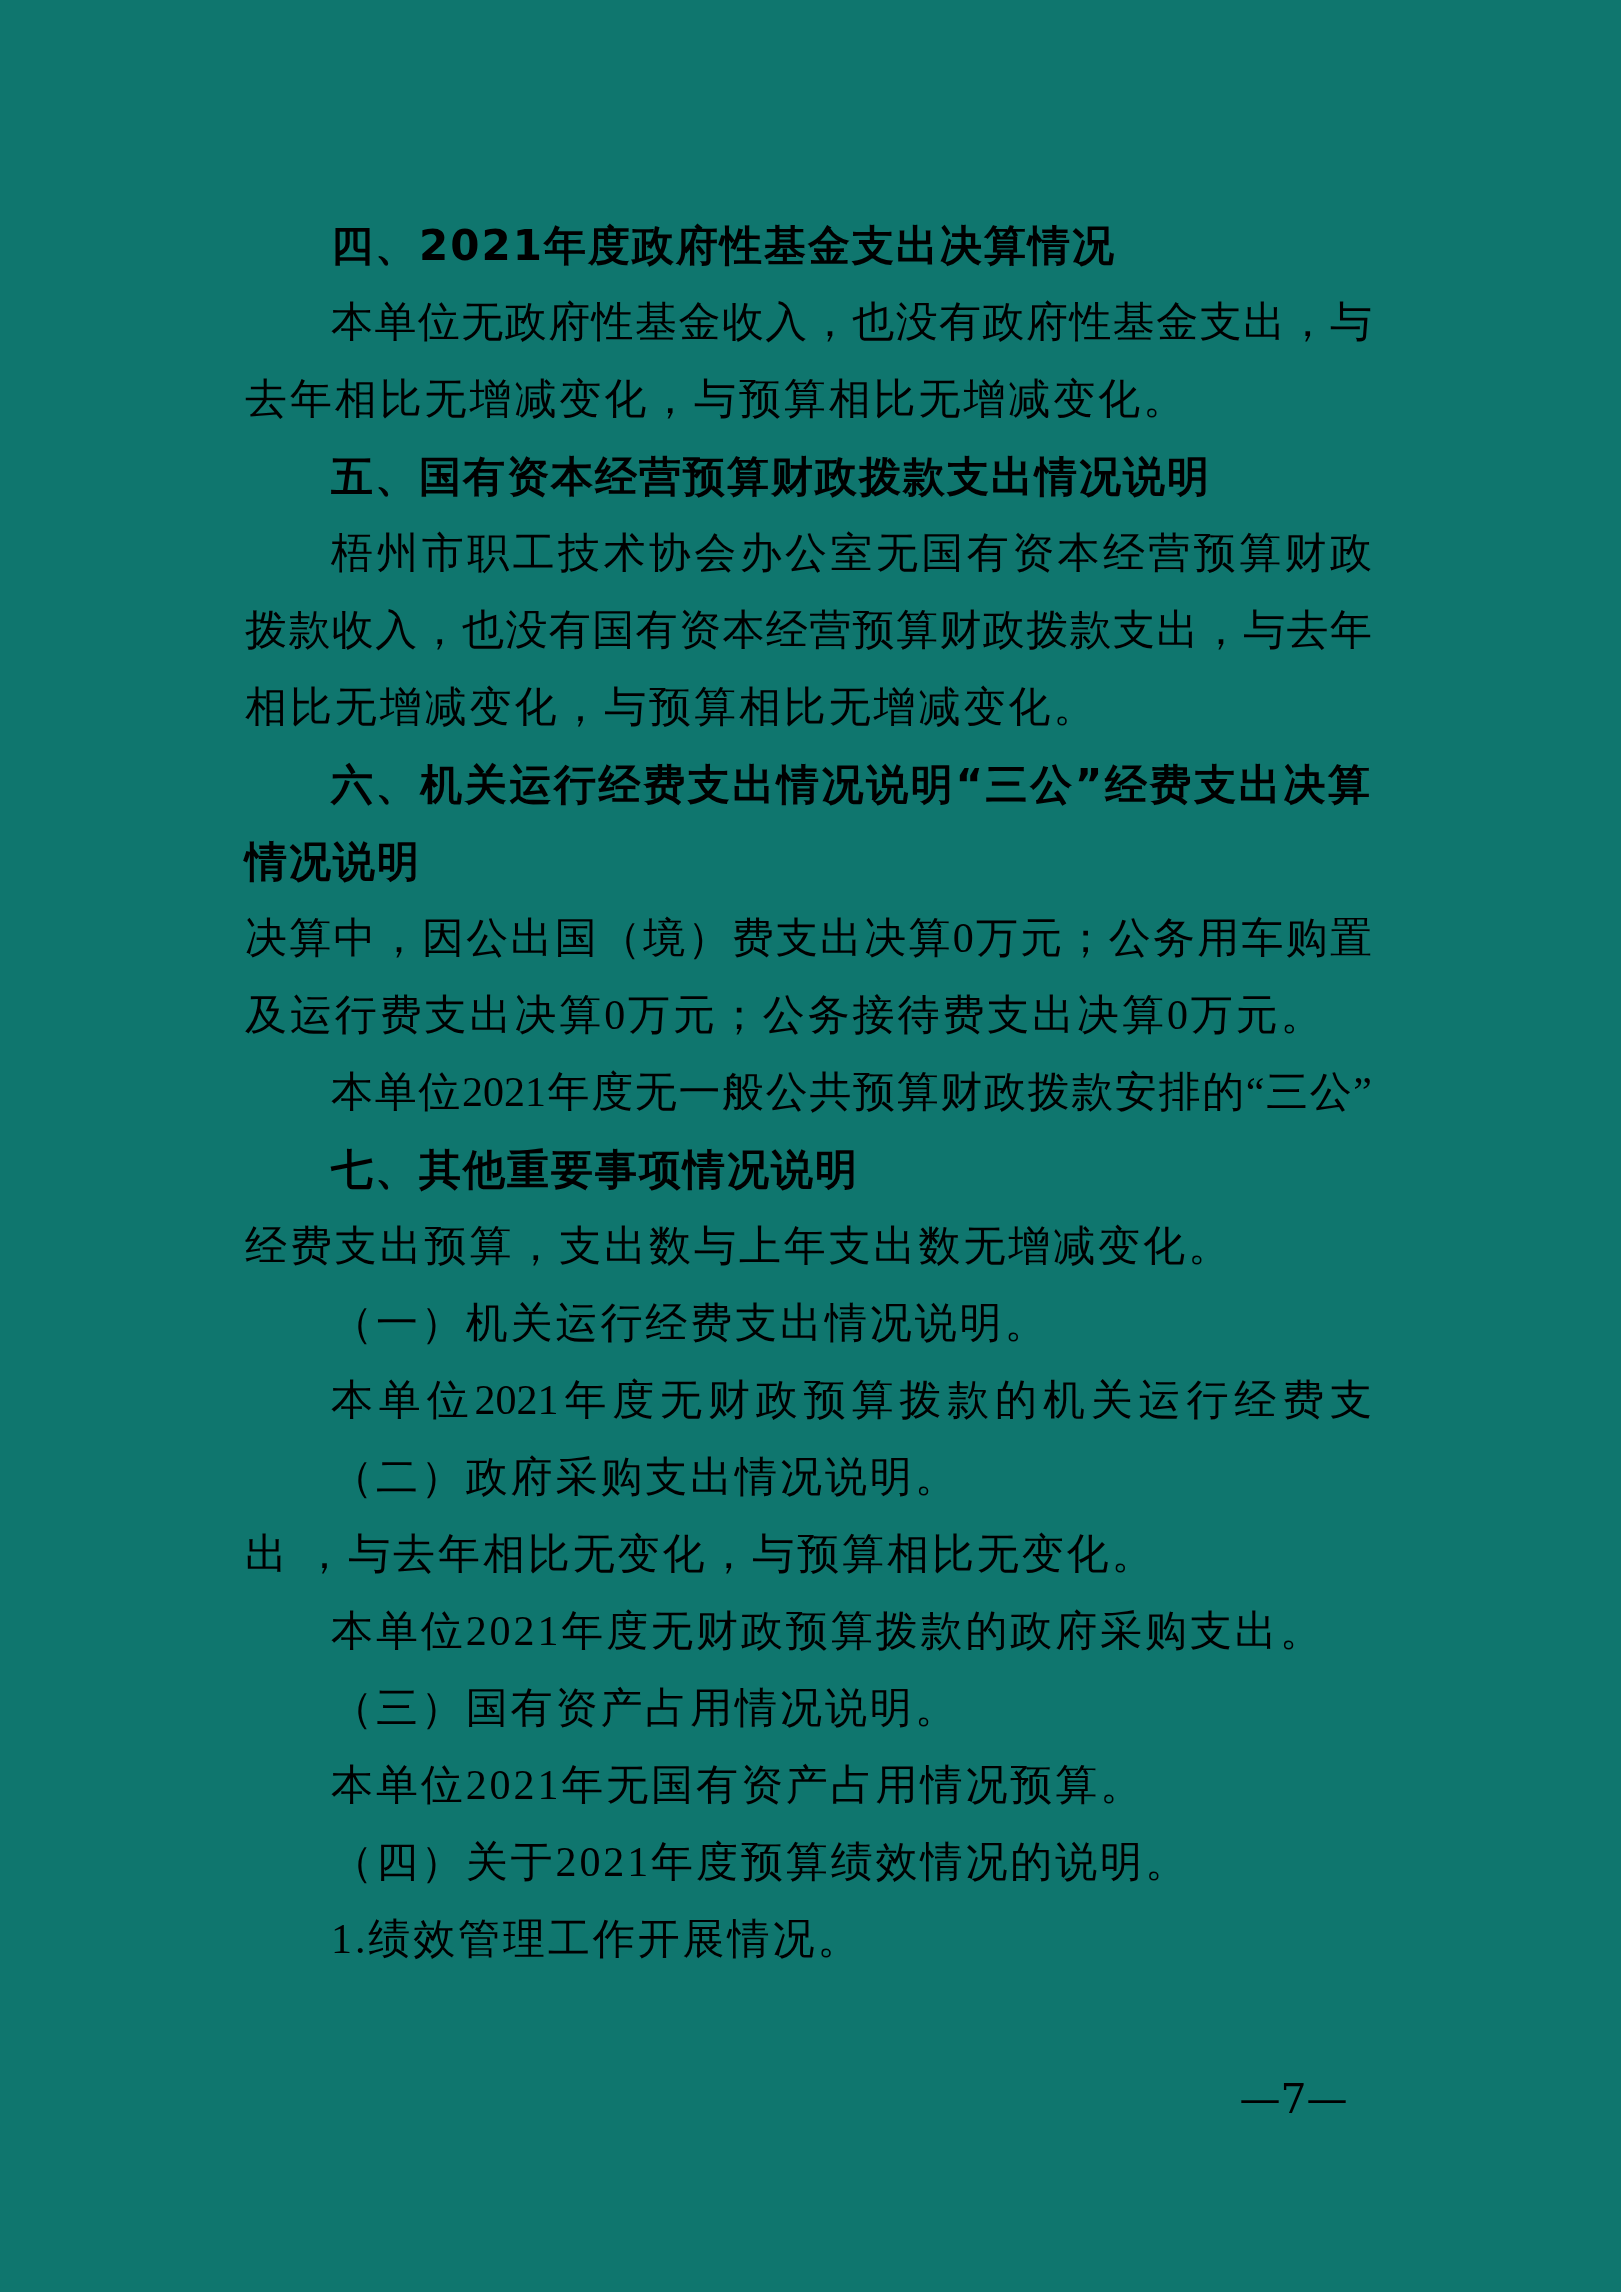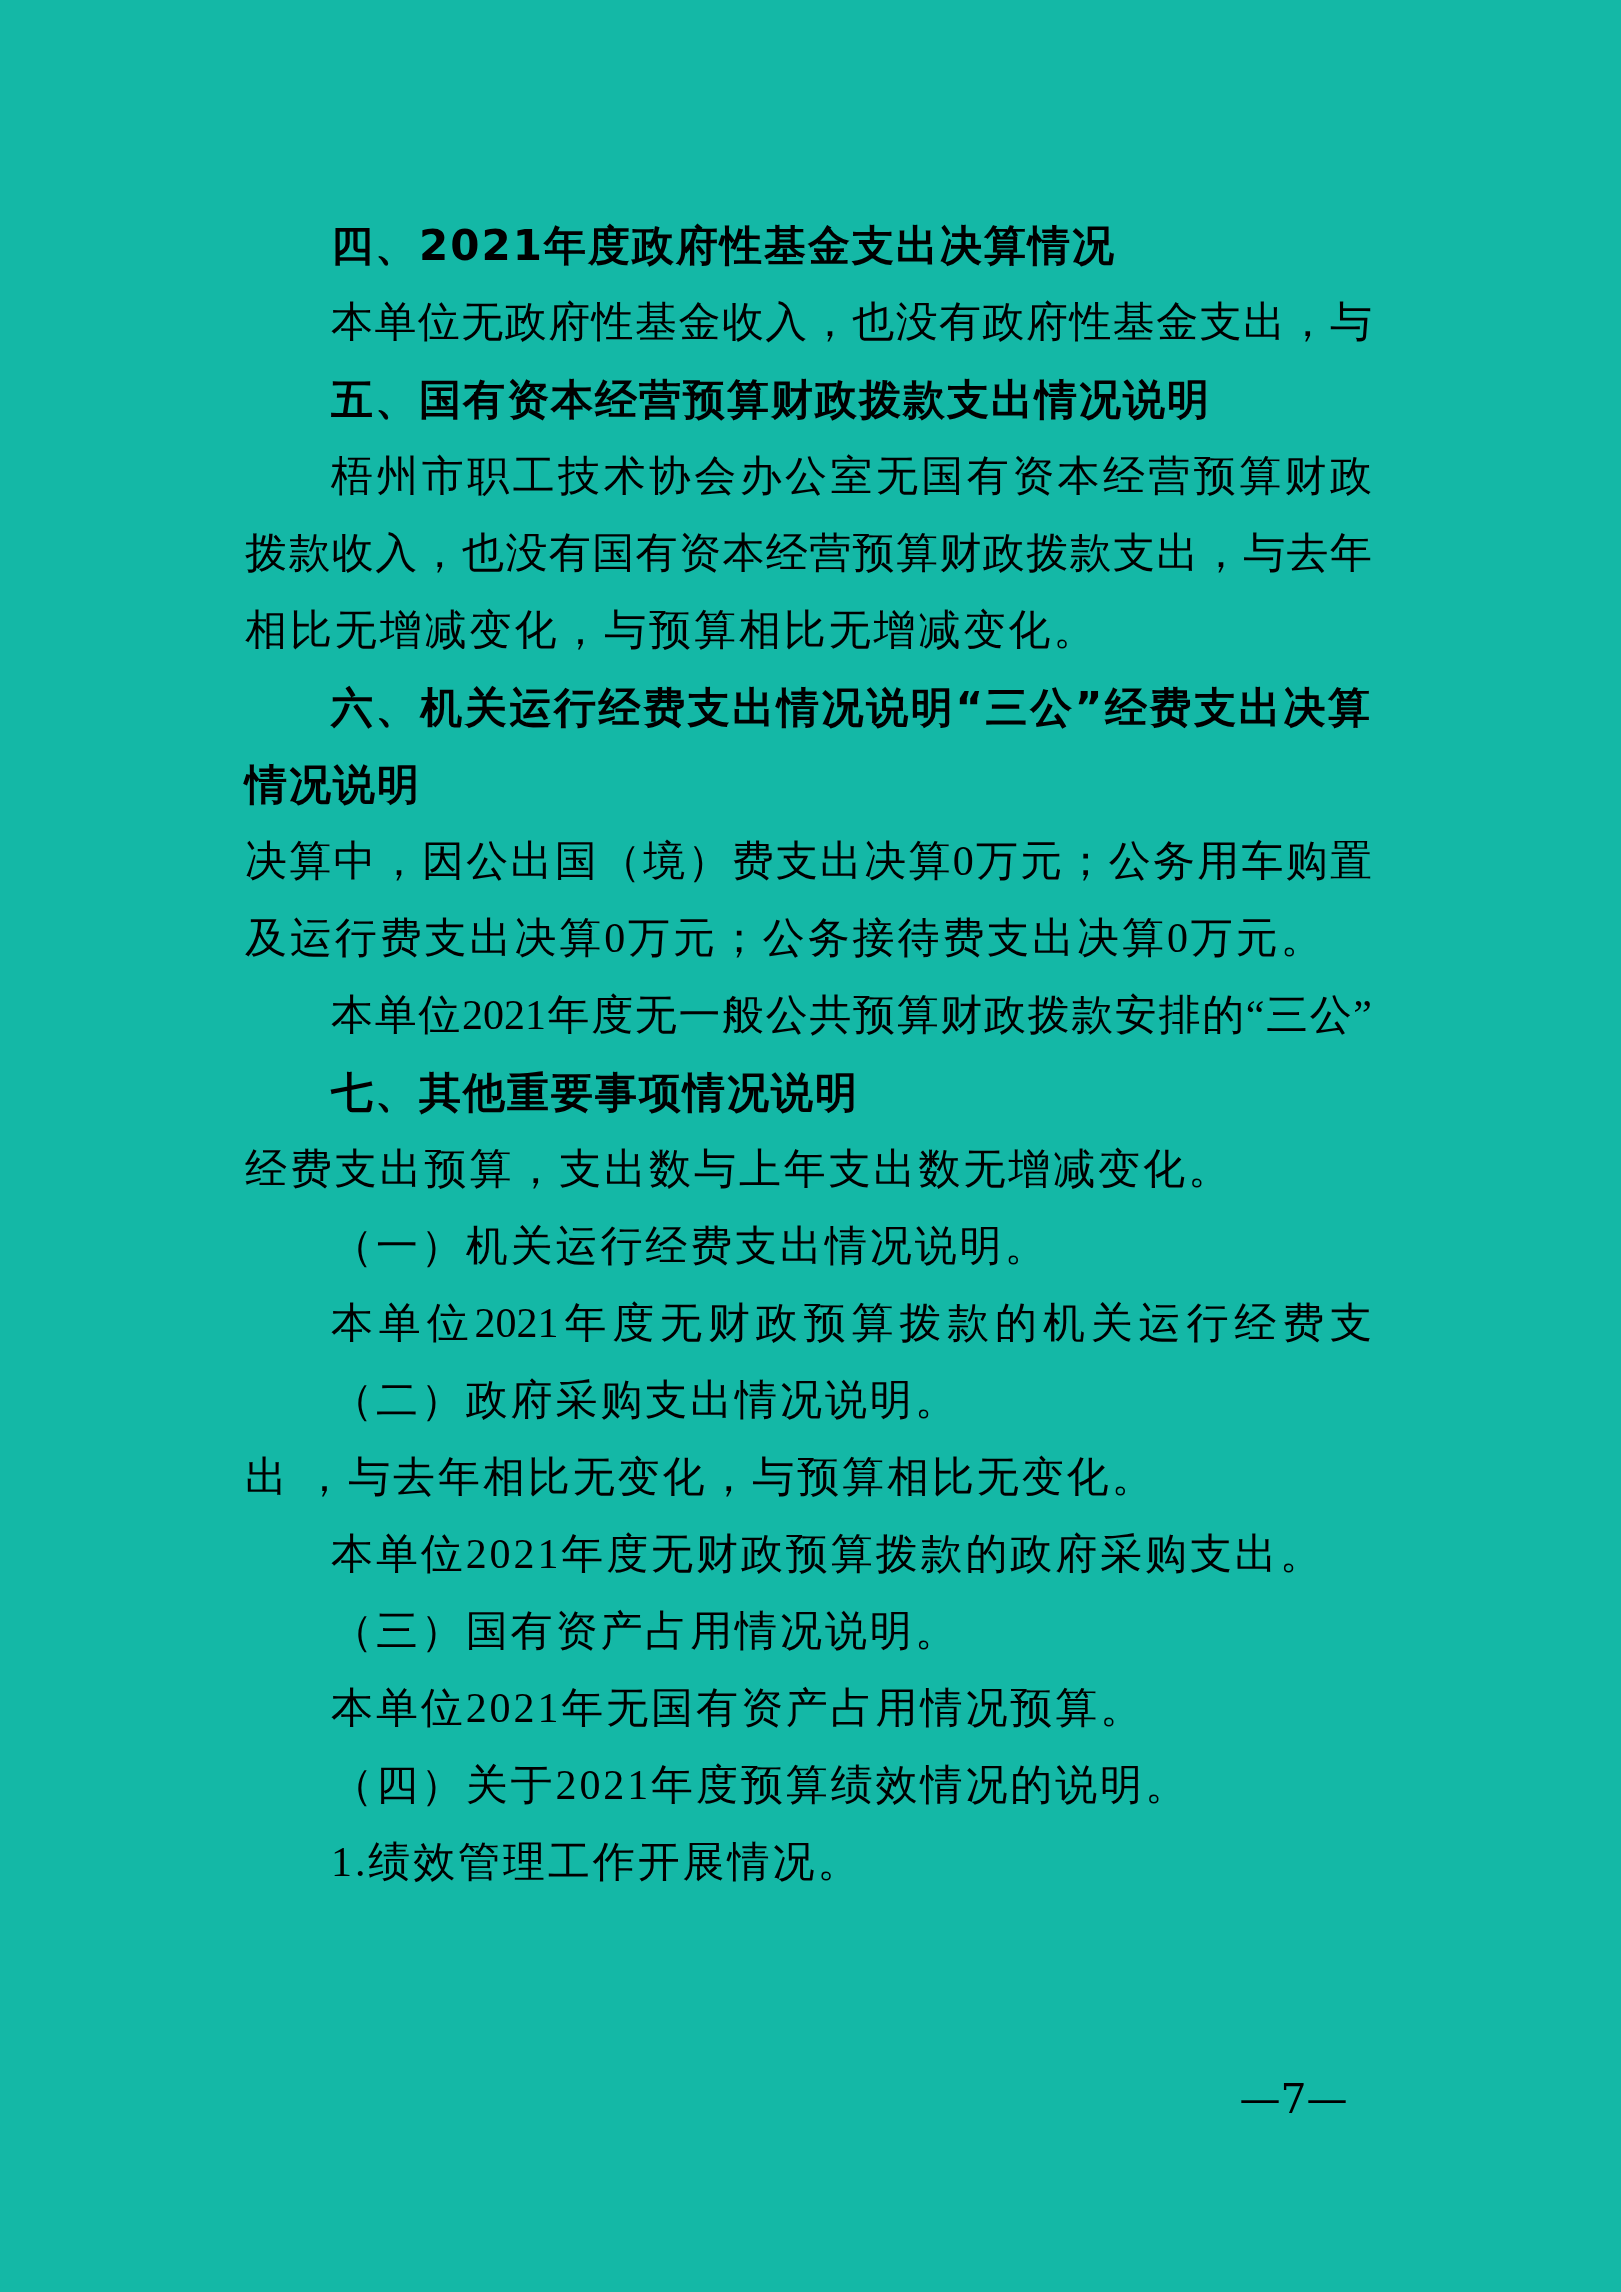--- a/index.html
+++ b/index.html
@@ -4,21 +4,21 @@
 <style>
   html, body {
     margin: 0;
     padding: 0;
     background: #ffffff;
   }
   .page {
     position: relative;
     width: 1621px;
     height: 2293px;
-    background: #14b8a6;
+    background: #0f766e;
     overflow: hidden;
     color: #000;
   }
   .textblock {
     position: absolute;
     left: 245px;
     top: 207px;
     width: 1127px;
   }
   .ln {
@@ -60,20 +60,21 @@
     white-space: nowrap;
   }
 </style>
 </head>
 <body>
 
 <div class="page">
   <div class="textblock">
     <div class="ln h ind">四、2021年度政府性基金支出决算情况</div>
     <div class="ln ind j">本单位无政府性基金收入，也没有政府性基金支出，与</div>
+    <div class="ln">去年相比无增减变化，与预算相比无增减变化。</div>
     <div class="ln h ind">五、国有资本经营预算财政拨款支出情况说明</div>
     <div class="ln ind j">梧州市职工技术协会办公室无国有资本经营预算财政</div>
     <div class="ln j">拨款收入，也没有国有资本经营预算财政拨款支出，与去年</div>
     <div class="ln">相比无增减变化，与预算相比无增减变化。</div>
     <div class="ln h ind j">六、机关运行经费支出情况说明“三公”经费支出决算</div>
     <div class="ln h">情况说明</div>
     <div class="ln j">决算中，因公出国（境）费支出决算0万元；公务用车购置</div>
     <div class="ln">及运行费支出决算0万元；公务接待费支出决算0万元。</div>
     <div class="ln ind j">本单位2021年度无一般公共预算财政拨款安排的“三公”</div>
     <div class="ln h ind">七、其他重要事项情况说明</div>

